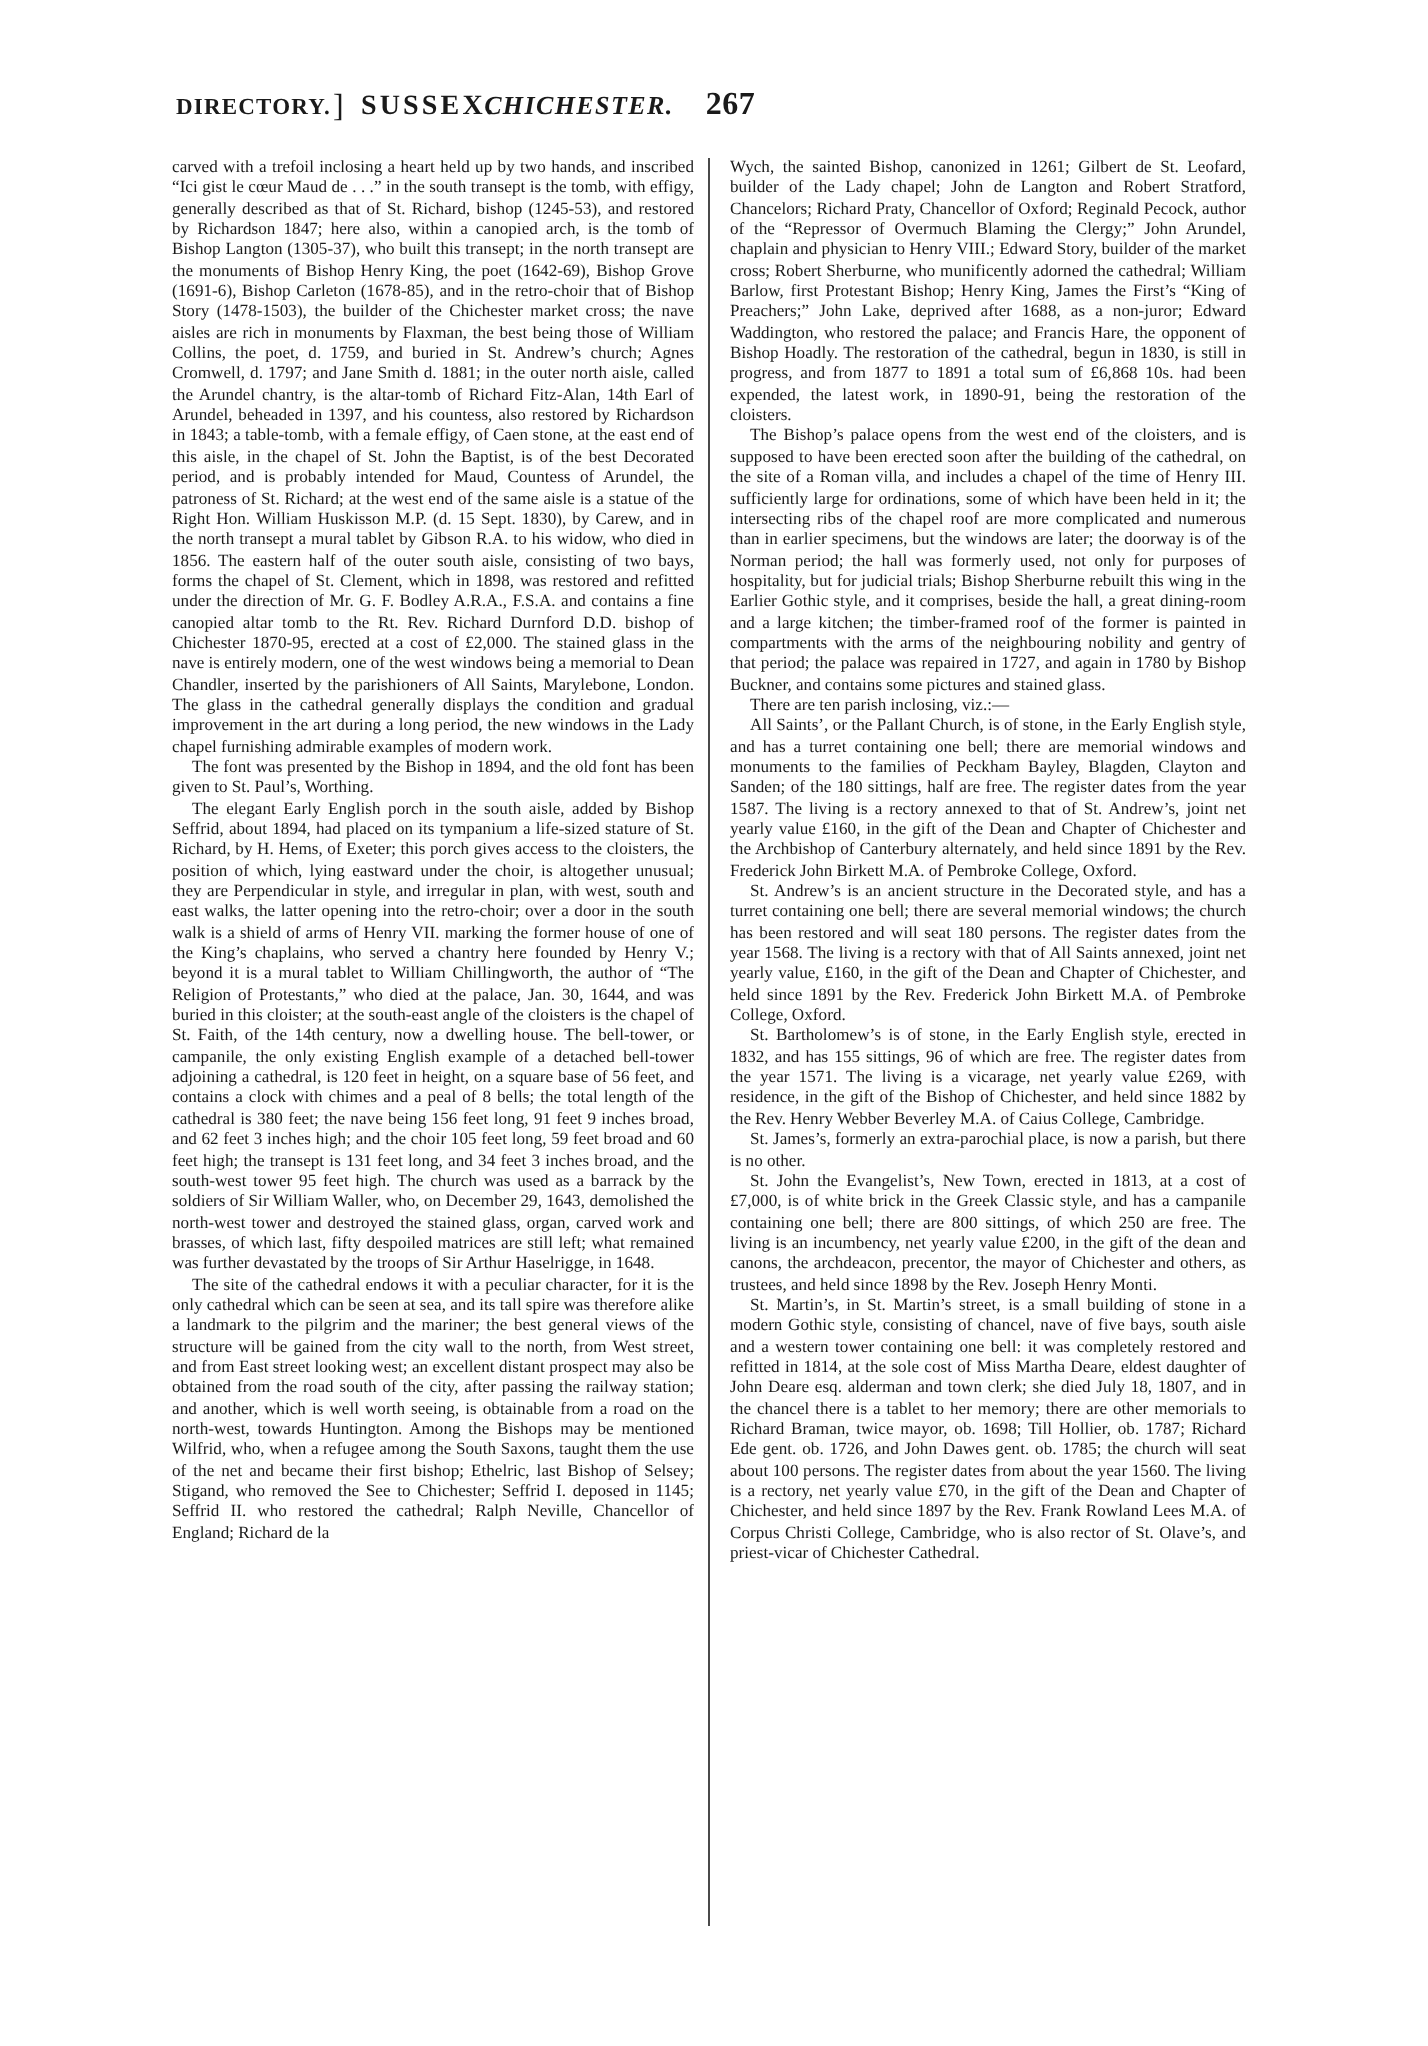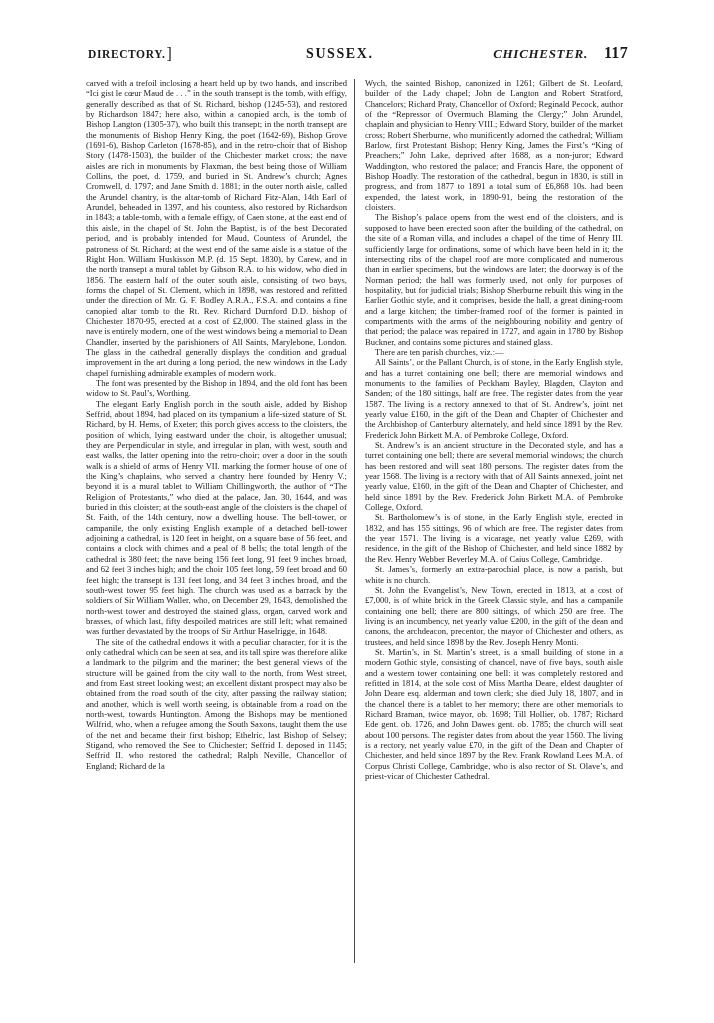--- a/index.html
+++ b/index.html
@@ -26,22 +26,21 @@
   }
   
   .running-head {
     position: absolute;
     left: 88px;
     top: 44px;
     width: 540px;
     height: 26px;
     display: flex;
     align-items: baseline;
-    justify-content: space-between;
-    gap: 44px;
+    justify-content: flex-start;
   }
   .rh-left {
     font-size: 11.5px;
     font-weight: bold;
     letter-spacing: 0.6px;
     font-variant: small-caps;
     text-transform: uppercase;
     white-space: nowrap;
     position: relative;
     padding-right: 3px;
@@ -122,41 +121,41 @@
 
 <div class="page">
 
   <div class="running-head">
     <div class="rh-left">
       <span>DIRECTORY.</span><span class="rh-bracket">]</span>
     </div>
     <div class="rh-center">SUSSEX.</div>
     <div class="rh-right">
       <span class="rh-place">CHICHESTER.</span>
-      <span class="rh-pageno">117</span>
+      <span class="rh-pageno">267</span>
     </div>
   </div>
 
   <div class="columns">
 
     <div class="col col-left">
       <p class="cont">carved with a trefoil inclosing a heart held up by two hands, and inscribed “Ici gist le cœur Maud de . . .” in the south transept is the tomb, with effigy, generally described as that of St. Richard, bishop (1245-53), and restored by Richardson 1847; here also, within a canopied arch, is the tomb of Bishop Langton (1305-37), who built this transept; in the north transept are the monuments of Bishop Henry King, the poet (1642-69), Bishop Grove (1691-6), Bishop Carleton (1678-85), and in the retro-choir that of Bishop Story (1478-1503), the builder of the Chichester market cross; the nave aisles are rich in monuments by Flaxman, the best being those of William Collins, the poet, d. 1759, and buried in St. Andrew’s church; Agnes Cromwell, d. 1797; and Jane Smith d. 1881; in the outer north aisle, called the Arundel chantry, is the altar-tomb of Richard Fitz-Alan, 14th Earl of Arundel, beheaded in 1397, and his countess, also restored by Richardson in 1843; a table-tomb, with a female effigy, of Caen stone, at the east end of this aisle, in the chapel of St. John the Baptist, is of the best Decorated period, and is probably intended for Maud, Countess of Arundel, the patroness of St. Richard; at the west end of the same aisle is a statue of the Right Hon. William Huskisson M.P. (d. 15 Sept. 1830), by Carew, and in the north transept a mural tablet by Gibson R.A. to his widow, who died in 1856. The eastern half of the outer south aisle, consisting of two bays, forms the chapel of St. Clement, which in 1898, was restored and refitted under the direction of Mr. G. F. Bodley A.R.A., F.S.A. and contains a fine canopied altar tomb to the Rt. Rev. Richard Durnford D.D. bishop of Chichester 1870-95, erected at a cost of £2,000. The stained glass in the nave is entirely modern, one of the west windows being a memorial to Dean Chandler, inserted by the parishioners of All Saints, Marylebone, London. The glass in the cathedral generally displays the condition and gradual improvement in the art during a long period, the new windows in the Lady chapel furnishing admirable examples of modern work.</p>
-      <p class="indent">The font was presented by the Bishop in 1894, and the old font has been widow to St. Paul’s, Worthing.</p>
+      <p class="indent">The font was presented by the Bishop in 1894, and the old font has been given to St. Paul’s, Worthing.</p>
       <p class="indent">The elegant Early English porch in the south aisle, added by Bishop Seffrid, about 1894, had placed on its tympanium a life-sized stature of St. Richard, by H. Hems, of Exeter; this porch gives access to the cloisters, the position of which, lying eastward under the choir, is altogether unusual; they are Perpendicular in style, and irregular in plan, with west, south and east walks, the latter opening into the retro-choir; over a door in the south walk is a shield of arms of Henry VII. marking the former house of one of the King’s chaplains, who served a chantry here founded by Henry V.; beyond it is a mural tablet to William Chillingworth, the author of “The Religion of Protestants,” who died at the palace, Jan. 30, 1644, and was buried in this cloister; at the south-east angle of the cloisters is the chapel of St. Faith, of the 14th century, now a dwelling house. The bell-tower, or campanile, the only existing English example of a detached bell-tower adjoining a cathedral, is 120 feet in height, on a square base of 56 feet, and contains a clock with chimes and a peal of 8 bells; the total length of the cathedral is 380 feet; the nave being 156 feet long, 91 feet 9 inches broad, and 62 feet 3 inches high; and the choir 105 feet long, 59 feet broad and 60 feet high; the transept is 131 feet long, and 34 feet 3 inches broad, and the south-west tower 95 feet high. The church was used as a barrack by the soldiers of Sir William Waller, who, on December 29, 1643, demolished the north-west tower and destroyed the stained glass, organ, carved work and brasses, of which last, fifty despoiled matrices are still left; what remained was further devastated by the troops of Sir Arthur Haselrigge, in 1648.</p>
       <p class="indent">The site of the cathedral endows it with a peculiar character, for it is the only cathedral which can be seen at sea, and its tall spire was therefore alike a landmark to the pilgrim and the mariner; the best general views of the structure will be gained from the city wall to the north, from West street, and from East street looking west; an excellent distant prospect may also be obtained from the road south of the city, after passing the railway station; and another, which is well worth seeing, is obtainable from a road on the north-west, towards Huntington. Among the Bishops may be mentioned Wilfrid, who, when a refugee among the South Saxons, taught them the use of the net and became their first bishop; Ethelric, last Bishop of Selsey; Stigand, who removed the See to Chichester; Seffrid I. deposed in 1145; Seffrid II. who restored the cathedral; Ralph Neville, Chancellor of England; Richard de la</p>
     </div>
 
     <div class="rule"></div>
 
     <div class="col col-right">
       <p class="cont">Wych, the sainted Bishop, canonized in 1261; Gilbert de St. Leofard, builder of the Lady chapel; John de Langton and Robert Stratford, Chancelors; Richard Praty, Chancellor of Oxford; Reginald Pecock, author of the “Repressor of Overmuch Blaming the Clergy;” John Arundel, chaplain and physician to Henry VIII.; Edward Story, builder of the market cross; Robert Sherburne, who munificently adorned the cathedral; William Barlow, first Protestant Bishop; Henry King, James the First’s “King of Preachers;” John Lake, deprived after 1688, as a non-juror; Edward Waddington, who restored the palace; and Francis Hare, the opponent of Bishop Hoadly. The restoration of the cathedral, begun in 1830, is still in progress, and from 1877 to 1891 a total sum of £6,868 10s. had been expended, the latest work, in 1890-91, being the restoration of the cloisters.</p>
       <p class="indent">The Bishop’s palace opens from the west end of the cloisters, and is supposed to have been erected soon after the building of the cathedral, on the site of a Roman villa, and includes a chapel of the time of Henry III. sufficiently large for ordinations, some of which have been held in it; the intersecting ribs of the chapel roof are more complicated and numerous than in earlier specimens, but the windows are later; the doorway is of the Norman period; the hall was formerly used, not only for purposes of hospitality, but for judicial trials; Bishop Sherburne rebuilt this wing in the Earlier Gothic style, and it comprises, beside the hall, a great dining-room and a large kitchen; the timber-framed roof of the former is painted in compartments with the arms of the neighbouring nobility and gentry of that period; the palace was repaired in 1727, and again in 1780 by Bishop Buckner, and contains some pictures and stained glass.</p>
-      <p class="indent">There are ten parish churches, viz.:—</p>
+      <p class="indent">There are ten parish inclosing, viz.:—</p>
       <p class="indent">All Saints’, or the Pallant Church, is of stone, in the Early English style, and has a turret containing one bell; there are memorial windows and monuments to the families of Peckham Bayley, Blagden, Clayton and Sanden; of the 180 sittings, half are free. The register dates from the year 1587. The living is a rectory annexed to that of St. Andrew’s, joint net yearly value £160, in the gift of the Dean and Chapter of Chichester and the Archbishop of Canterbury alternately, and held since 1891 by the Rev. Frederick John Birkett M.A. of Pembroke College, Oxford.</p>
       <p class="indent">St. Andrew’s is an ancient structure in the Decorated style, and has a turret containing one bell; there are several memorial windows; the church has been restored and will seat 180 persons. The register dates from the year 1568. The living is a rectory with that of All Saints annexed, joint net yearly value, £160, in the gift of the Dean and Chapter of Chichester, and held since 1891 by the Rev. Frederick John Birkett M.A. of Pembroke College, Oxford.</p>
       <p class="indent">St. Bartholomew’s is of stone, in the Early English style, erected in 1832, and has 155 sittings, 96 of which are free. The register dates from the year 1571. The living is a vicarage, net yearly value £269, with residence, in the gift of the Bishop of Chichester, and held since 1882 by the Rev. Henry Webber Beverley M.A. of Caius College, Cambridge.</p>
-      <p class="indent">St. James’s, formerly an extra-parochial place, is now a parish, but white is no church.</p>
+      <p class="indent">St. James’s, formerly an extra-parochial place, is now a parish, but there is no other.</p>
       <p class="indent">St. John the Evangelist’s, New Town, erected in 1813, at a cost of £7,000, is of white brick in the Greek Classic style, and has a campanile containing one bell; there are 800 sittings, of which 250 are free. The living is an incumbency, net yearly value £200, in the gift of the dean and canons, the archdeacon, precentor, the mayor of Chichester and others, as trustees, and held since 1898 by the Rev. Joseph Henry Monti.</p>
       <p class="indent">St. Martin’s, in St. Martin’s street, is a small building of stone in a modern Gothic style, consisting of chancel, nave of five bays, south aisle and a western tower containing one bell: it was completely restored and refitted in 1814, at the sole cost of Miss Martha Deare, eldest daughter of John Deare esq. alderman and town clerk; she died July 18, 1807, and in the chancel there is a tablet to her memory; there are other memorials to Richard Braman, twice mayor, ob. 1698; Till Hollier, ob. 1787; Richard Ede gent. ob. 1726, and John Dawes gent. ob. 1785; the church will seat about 100 persons. The register dates from about the year 1560. The living is a rectory, net yearly value £70, in the gift of the Dean and Chapter of Chichester, and held since 1897 by the Rev. Frank Rowland Lees M.A. of Corpus Christi College, Cambridge, who is also rector of St. Olave’s, and priest-vicar of Chichester Cathedral.</p>
     </div>
 
   </div>
 </div>
 
 </body></html>

